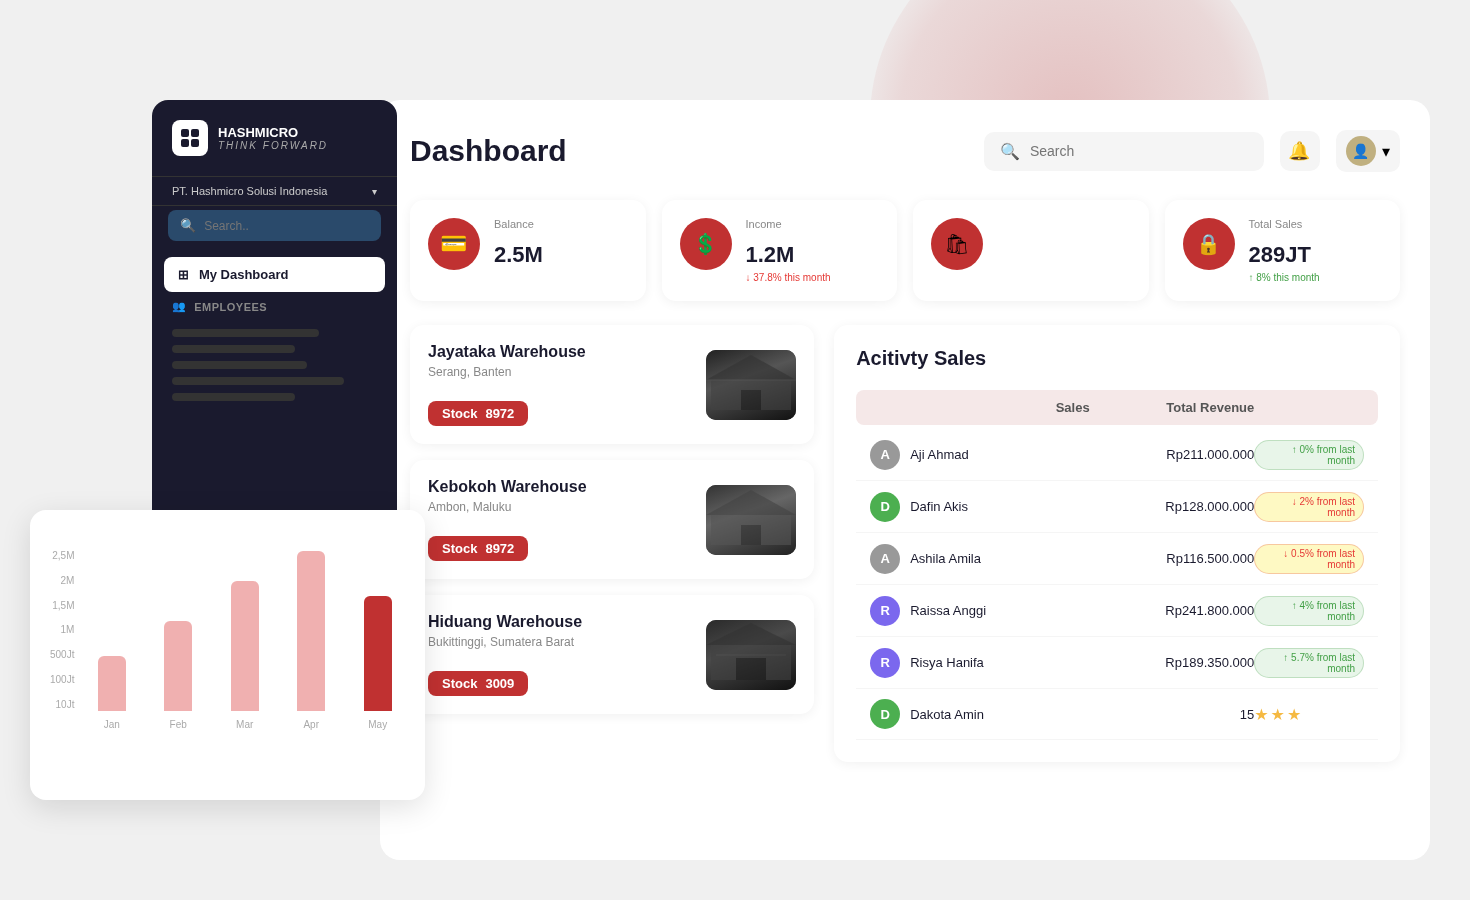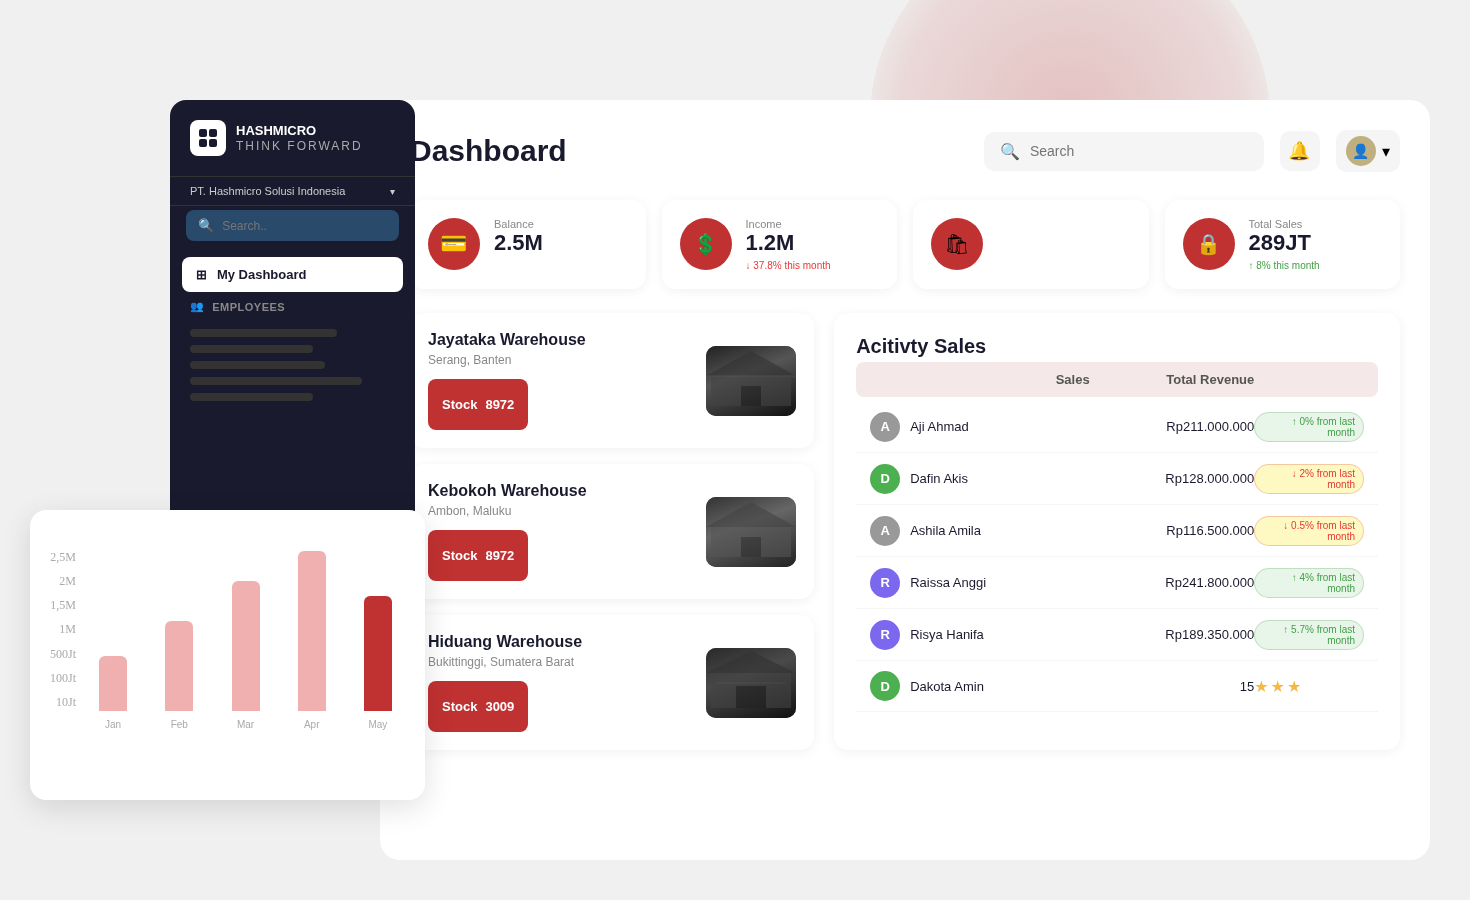--- a/index.html
+++ b/index.html
@@ -20,21 +20,21 @@
       width: 400px;
       height: 400px;
       border-radius: 50%;
       background: radial-gradient(circle, #c0313140 0%, #c0313120 60%, transparent 80%);
       z-index: 0;
     }
 
     
     .sidebar {
       position: absolute;
-      left: 170px;
+      left: 152px;
       top: 100px;
       width: 245px;
       height: 680px;
       background: #1a1a2e;
       border-radius: 16px;
       z-index: 2;
       padding: 20px 0;
       overflow: hidden;
     }
 
@@ -60,22 +60,23 @@
 
     .logo-text {
       color: white;
       font-size: 13px;
       font-weight: 700;
       line-height: 1.2;
     }
 
     .logo-subtitle {
       color: #aaa;
-      font-size: 12px;
+      font-size: 10px;
       letter-spacing: 2px;
+      font-style: italic;
     }
 
     .sidebar-company {
       display: flex;
       align-items: center;
       justify-content: space-between;
       padding: 8px 20px;
       border-top: 1px solid #333;
       border-bottom: 1px solid #333;
       margin-bottom: 4px;
@@ -275,21 +276,21 @@
       font-size: 22px;
     }
 
     .stat-info {
       flex: 1;
     }
 
     .stat-label {
       font-size: 11px;
       color: #888;
-      margin-bottom: 0;
+      margin-bottom: 12px;
     }
 
     .stat-value {
       font-size: 22px;
       font-weight: 700;
       color: #1a1a2e;
       margin-bottom: 4px;
     }
 
     .stat-change {
@@ -344,23 +345,24 @@
       margin-bottom: 12px;
     }
 
     .stock-badge {
       display: inline-flex;
       align-items: center;
       gap: 8px;
       background: #c03131;
       color: white;
       border-radius: 8px;
-      padding: 18px 14px;
+      padding: 5px 14px;
       font-size: 13px;
       font-weight: 600;
+      margin-top: 10px;
     }
 
     .warehouse-img {
       width: 90px;
       height: 70px;
       border-radius: 10px;
       background: #555;
       overflow: hidden;
       flex-shrink: 0;
     }
@@ -379,21 +381,21 @@
       background: white;
       border-radius: 14px;
       padding: 22px;
       box-shadow: 0 2px 12px rgba(0,0,0,0.06);
     }
 
     .activity-title {
       font-size: 20px;
       font-weight: 700;
       color: #1a1a2e;
-      margin-bottom: 4px;
+      margin-bottom: 20px;
     }
 
     .activity-table {
       width: 100%;
       text-align: right;
     }
 
     .activity-header {
       display: grid;
       grid-template-columns: 2fr 1.5fr 1fr;
@@ -532,24 +534,23 @@
     .chart-y-labels {
       display: flex;
       flex-direction: column-reverse;
       justify-content: space-between;
       height: 180px;
       margin-right: 10px;
       padding-bottom: 20px;
     }
 
     .chart-y-label {
-      font-size: 12px;
+      font-size: 10px;
       color: #aaa;
       text-align: right;
-      font-family: Liberation Serif, serif;
     }
 
     .chart-bars {
       display: flex;
       align-items: flex-end;
       gap: 12px;
       flex: 1;
       height: 180px;
       padding-bottom: 0;
     }

